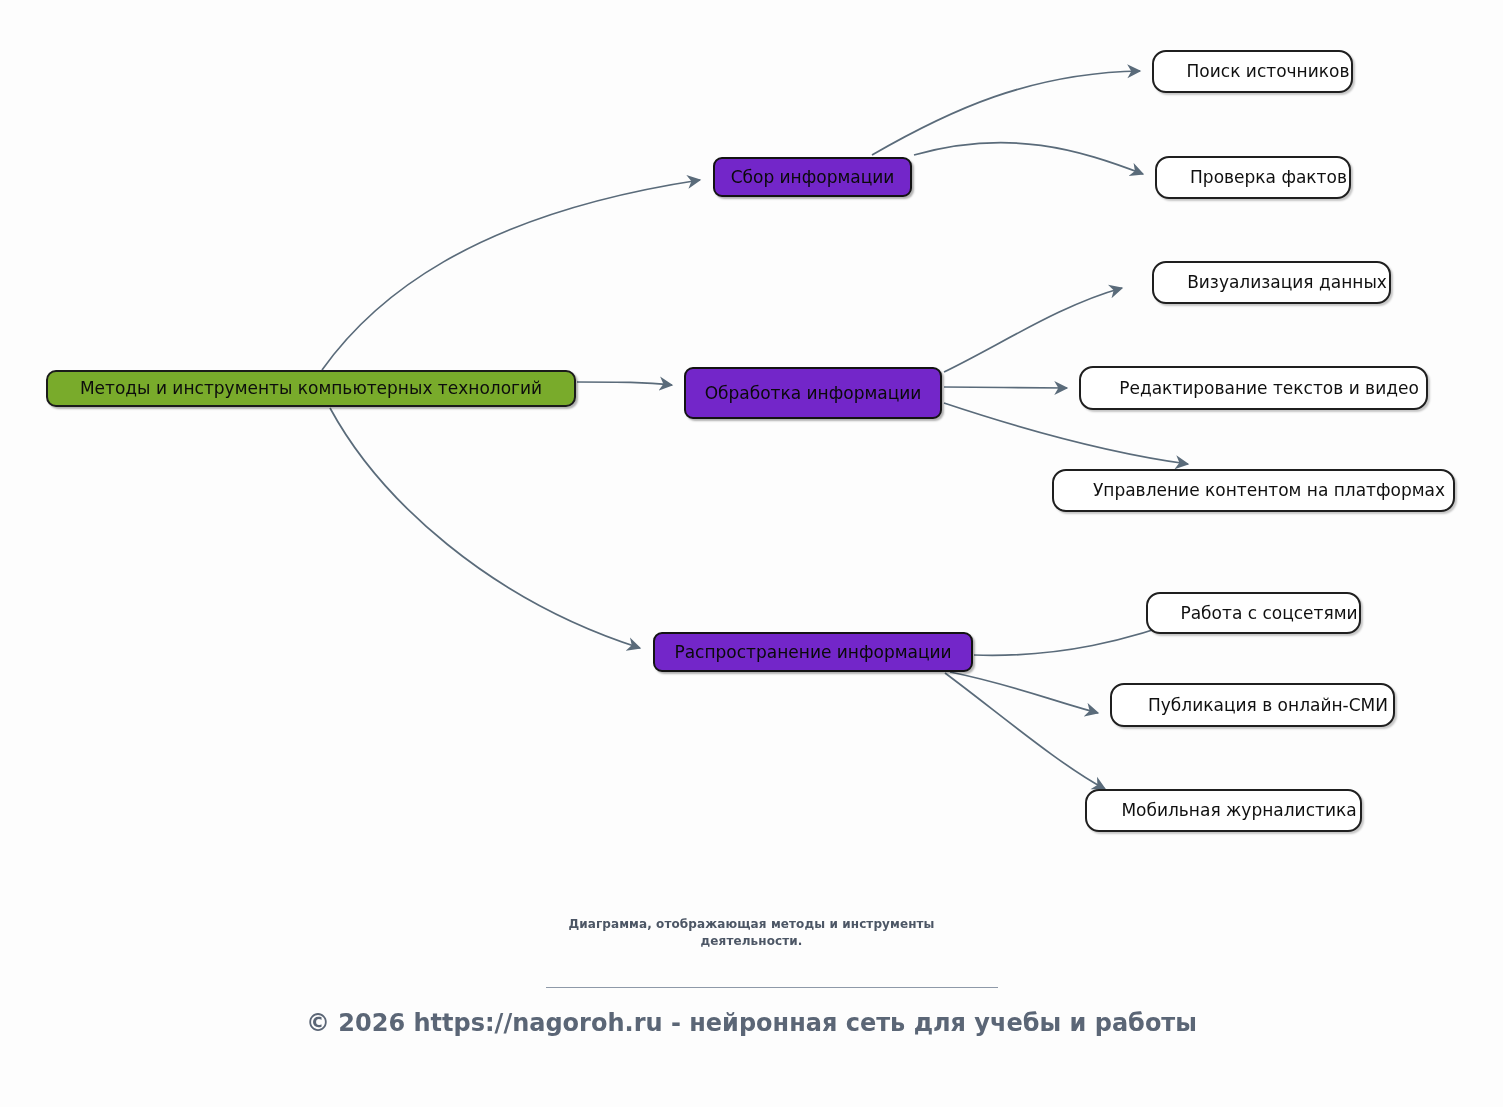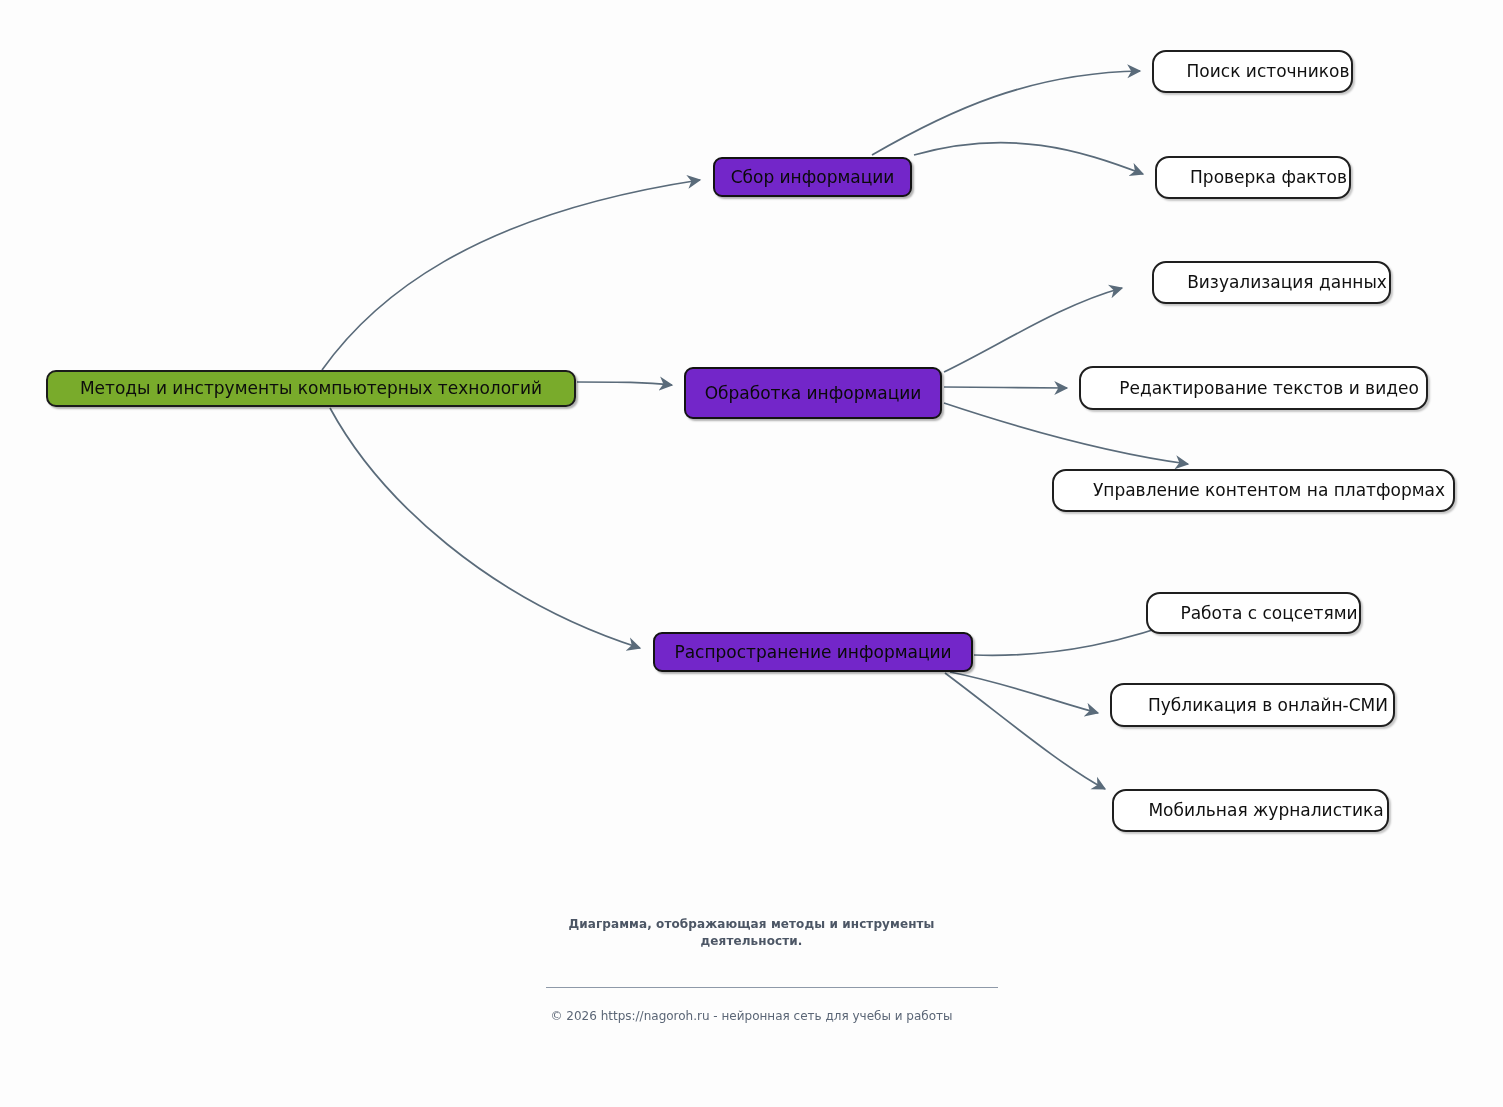--- a/index.html
+++ b/index.html
@@ -86,21 +86,22 @@
     height: 1px;
     background: #8e99a8;
   }
   #copyright {
     position: absolute;
     left: 0;
     top: 1009px;
     width: 1503px;
     text-align: center;
     color: #5b6676;
-    font-size: 12px;
+    font-size: 24px;
+    font-weight: bold;
   }
 </style>
 </head>
 <body>
 
 <div id="canvas">
 
   <svg id="edges" viewBox="0 0 1503 1107" xmlns="http://www.w3.org/2000/svg">
     <defs>
       <marker id="arrow" viewBox="0 0 12 12" refX="10" refY="6" markerWidth="9" markerHeight="9" orient="auto-start-reverse">
@@ -155,21 +156,21 @@
 
   <div class="node node-leaf" style="left:1052px; top:469px; width:403px; height:43px;">
     <span class="node-label">Управление контентом на платформах</span>
   </div>
   <div class="node node-leaf" style="left:1146px; top:577px; width:215px; height:42px;margin-top:15px;">
     <span class="node-label">Работа с соцсетями</span>
   </div>
   <div class="node node-leaf" style="left:1110px; top:683px; width:285px; height:44px;">
     <span class="node-label">Публикация в онлайн-СМИ</span>
   </div>
-  <div class="node node-leaf" style="left:1112px; top:789px; width:277px; height:43px;">
+  <div class="node node-leaf" style="left:1085px; top:789px; width:277px; height:43px;">
     <span class="node-label">Мобильная журналистика</span>
   </div>
 
   <div id="caption">
     <span id="caption-line" style="display: block;">Диаграмма, отображающая методы и инструменты</span>
     <span id="caption-line" style="display: block;">деятельности.</span>
   </div>
   <div id="divider"></div>
   <div id="copyright">© 2026 https://nagoroh.ru - нейронная сеть для учебы и работы</div>
 

